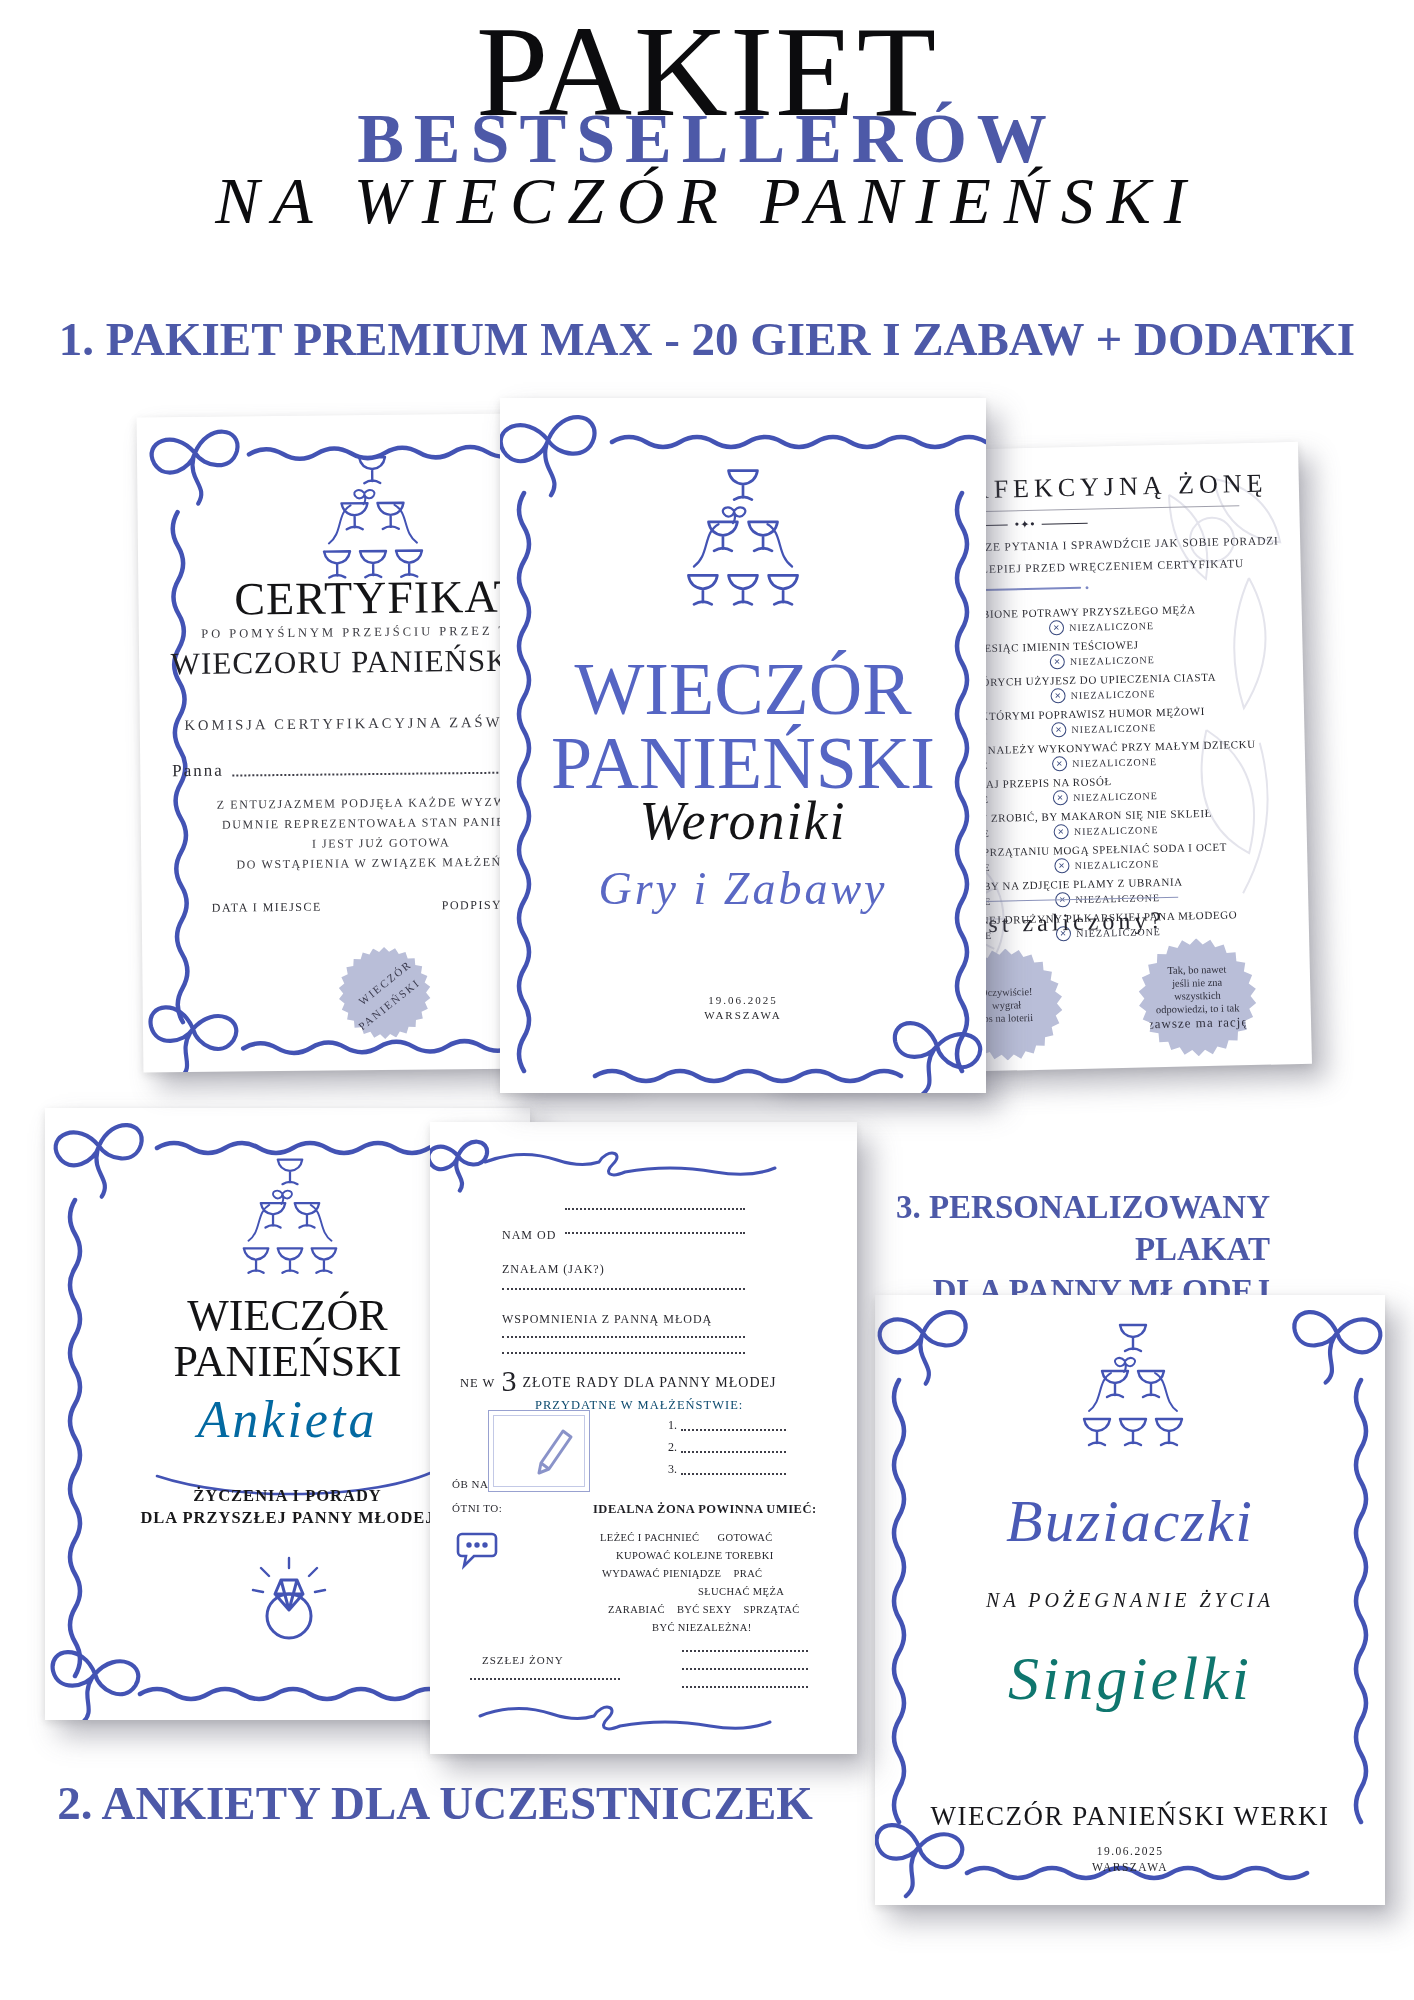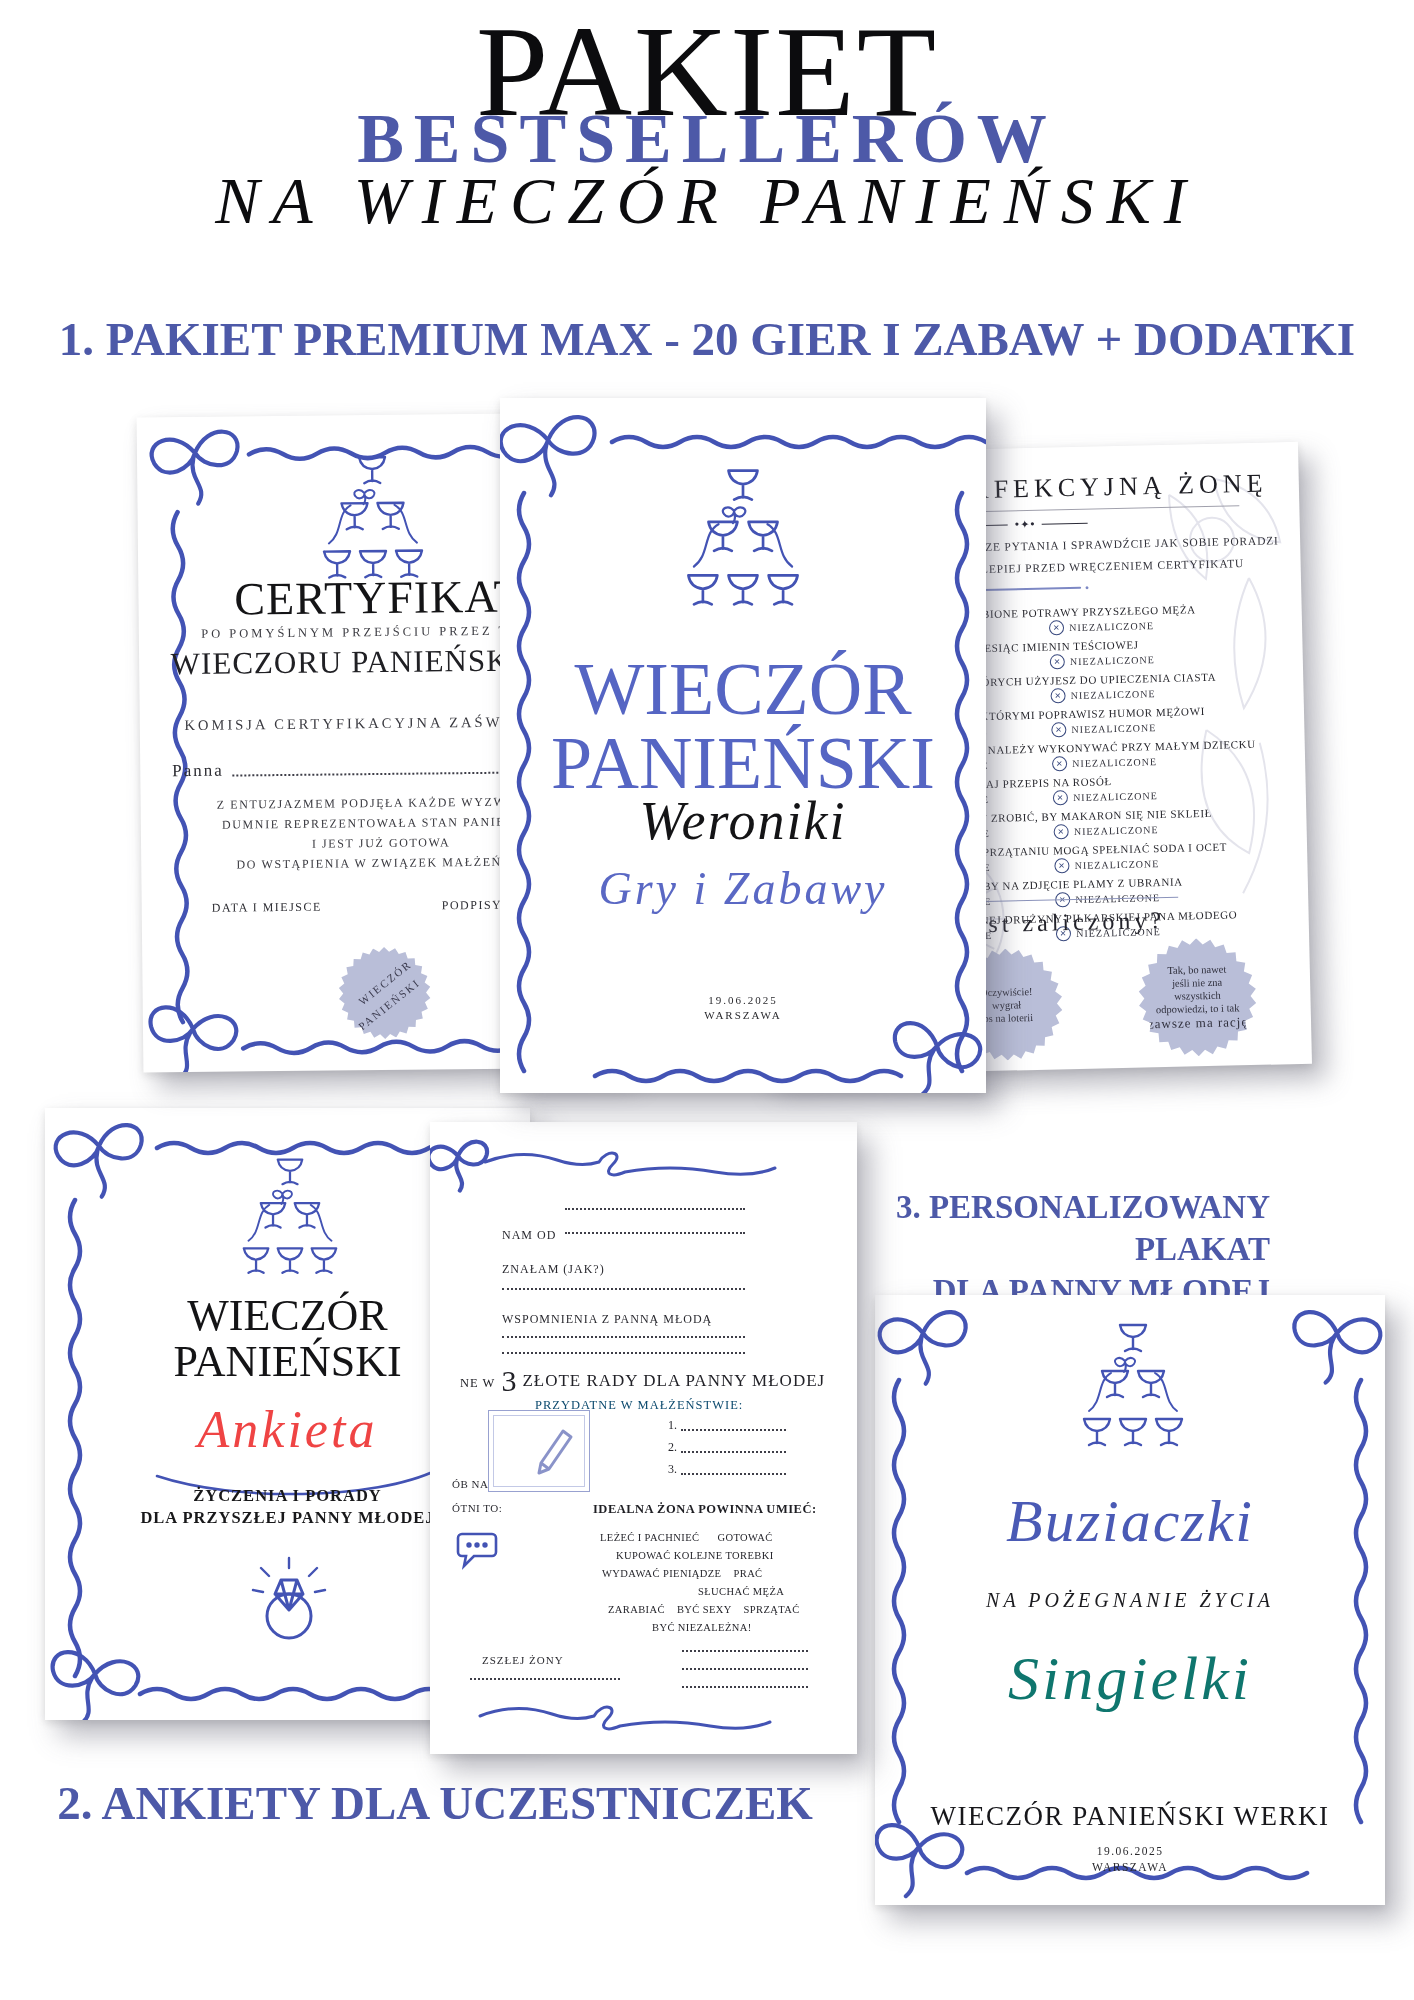--- a/index.html
+++ b/index.html
@@ -71,32 +71,32 @@
   #seal-l{left:190px;top:500px;width:112px;height:112px;}
   #seal-r{left:378px;top:494px;width:118px;height:118px;}
   .burst .s-sm{font-size:10.5px;line-height:13px;}
   .burst .s-big{font-size:13px;letter-spacing:1px;line-height:16px;}
   svg.floral{position:absolute;left:0;top:0;pointer-events:none;}
 
   
   #ank{left:45px;top:1108px;width:485px;height:612px;z-index:1;}
   .a-t1{top:186px;font-size:44px;line-height:1;color:#141416;}
   .a-t2{top:232px;font-size:44px;line-height:1;color:#141416;}
-  .a-scr{top:292px;font-size:52px;font-style:italic;letter-spacing:3px;color:#ef4444;}
+  .a-scr{top:282px;font-size:52px;font-style:italic;letter-spacing:3px;color:#0369a1;}
   .a-s1{top:378px;font-size:16.5px;font-weight:700;letter-spacing:1px;color:#18181a;}
   .a-s2{top:400px;font-size:16.5px;font-weight:700;letter-spacing:1px;color:#18181a;}
 
   
   #form{left:430px;top:1122px;width:427px;height:632px;z-index:2;}
   .dl{position:absolute;border-bottom:2px dotted #3e3e48;}
   .f-lab{position:absolute;font-size:12px;letter-spacing:1px;color:#2a2a30;white-space:nowrap;}
   .f-gold{position:absolute;left:30px;top:246px;display:flex;align-items:flex-end;gap:6px;color:#222228;}
   .f-gold .pre{font-size:12.5px;letter-spacing:1px;padding-bottom:3px;}
   .f-gold .n3{font-size:30px;line-height:26px;}
-  .f-gold .tx{font-size:17px;letter-spacing:1px;padding-bottom:3px;}
+  .f-gold .tx{font-size:14px;letter-spacing:1px;padding-bottom:3px;}
   .f-gold2{position:absolute;left:105px;top:276px;font-size:12.5px;letter-spacing:1px;color:#0c4a6e;}
   .f-num{position:absolute;font-size:12px;color:#26262c;display:flex;align-items:flex-end;width:118px;}
   .f-num .dots{flex:1;border-bottom:2px dotted #3e3e48;margin-left:4px;margin-bottom:2px;}
   .p-box{position:absolute;left:58px;top:288px;width:100px;height:80px;border:1.5px solid #98a1d0;
          box-shadow:inset 0 0 0 4px #fff,inset 0 0 0 5px #c3c9e6;}
   .f-aside{position:absolute;font-size:11px;letter-spacing:.5px;color:#2a2a30;}
   .f-ideal-t{position:absolute;left:163px;top:380px;font-size:12.5px;font-weight:700;letter-spacing:.5px;color:#1f1f24;}
   .f-it{position:absolute;font-size:10.5px;letter-spacing:.4px;color:#26262c;white-space:pre;}
 
   

